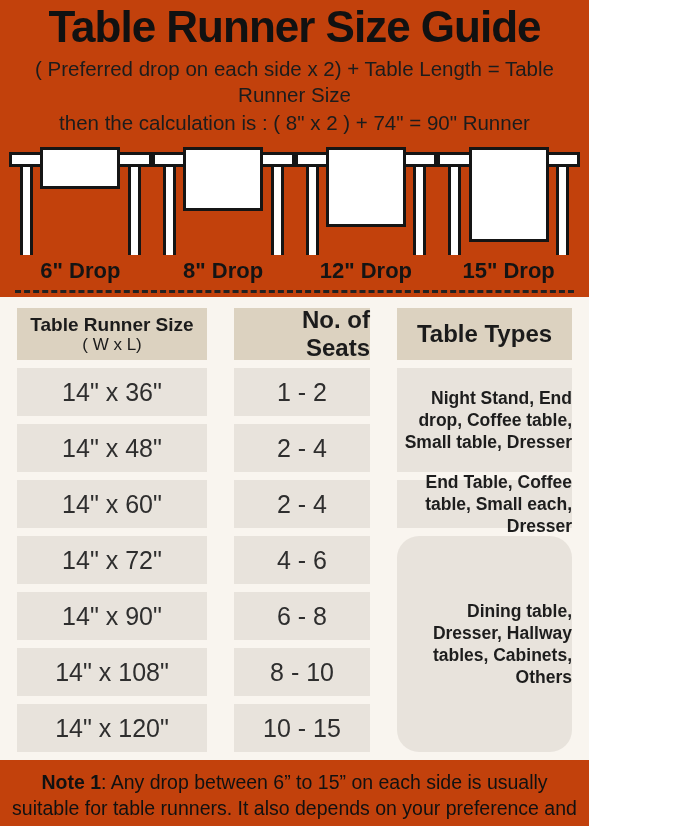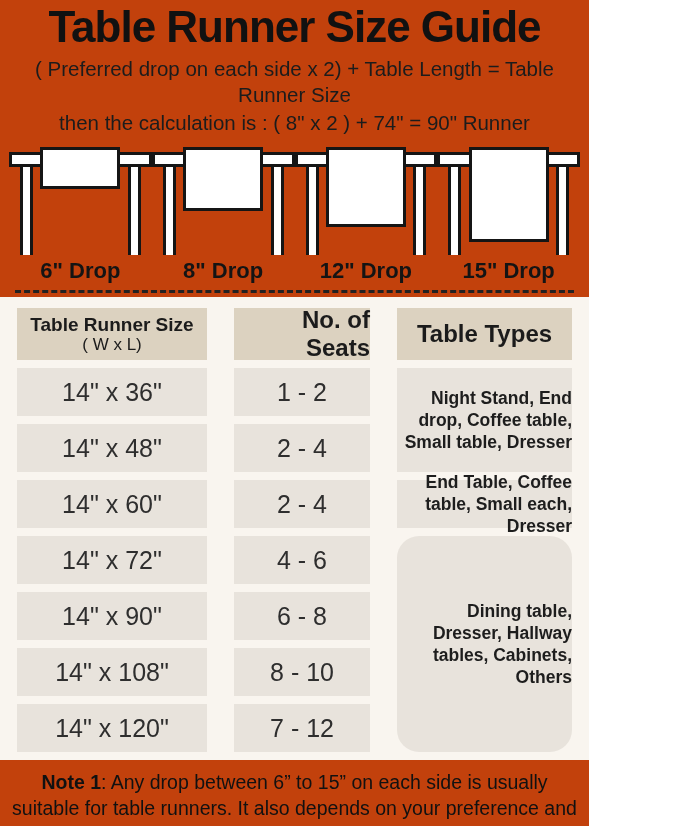--- a/index.html
+++ b/index.html
@@ -147,21 +147,21 @@
       <div class="cell val" style="grid-column:1;grid-row:5">14" x 72"</div>
       <div class="cell val" style="grid-column:2;grid-row:5">4 - 6</div>
 
       <div class="cell val" style="grid-column:1;grid-row:6">14" x 90"</div>
       <div class="cell val" style="grid-column:2;grid-row:6">6 - 8</div>
 
       <div class="cell val" style="grid-column:1;grid-row:7">14" x 108"</div>
       <div class="cell val" style="grid-column:2;grid-row:7">8 - 10</div>
 
       <div class="cell val" style="grid-column:1;grid-row:8">14" x 120"</div>
-      <div class="cell val" style="grid-column:2;grid-row:8">7 - 12</div>
+      <div class="cell val" style="grid-column:2;grid-row:8">10 - 15</div>
 
     </div>
   </div>
 
   <div class="notes">
     <p><span class="note-label">Note 1</span><span>: Any drop between 6” to 15” on each side is usually suitable for table runners. It also depends on your preference and use case.</span></p>
     <p><span class="note-label">Note 2</span><span>: Measure your table, and select right size before ordering.</span></p>
   </div>
 
 </div>

